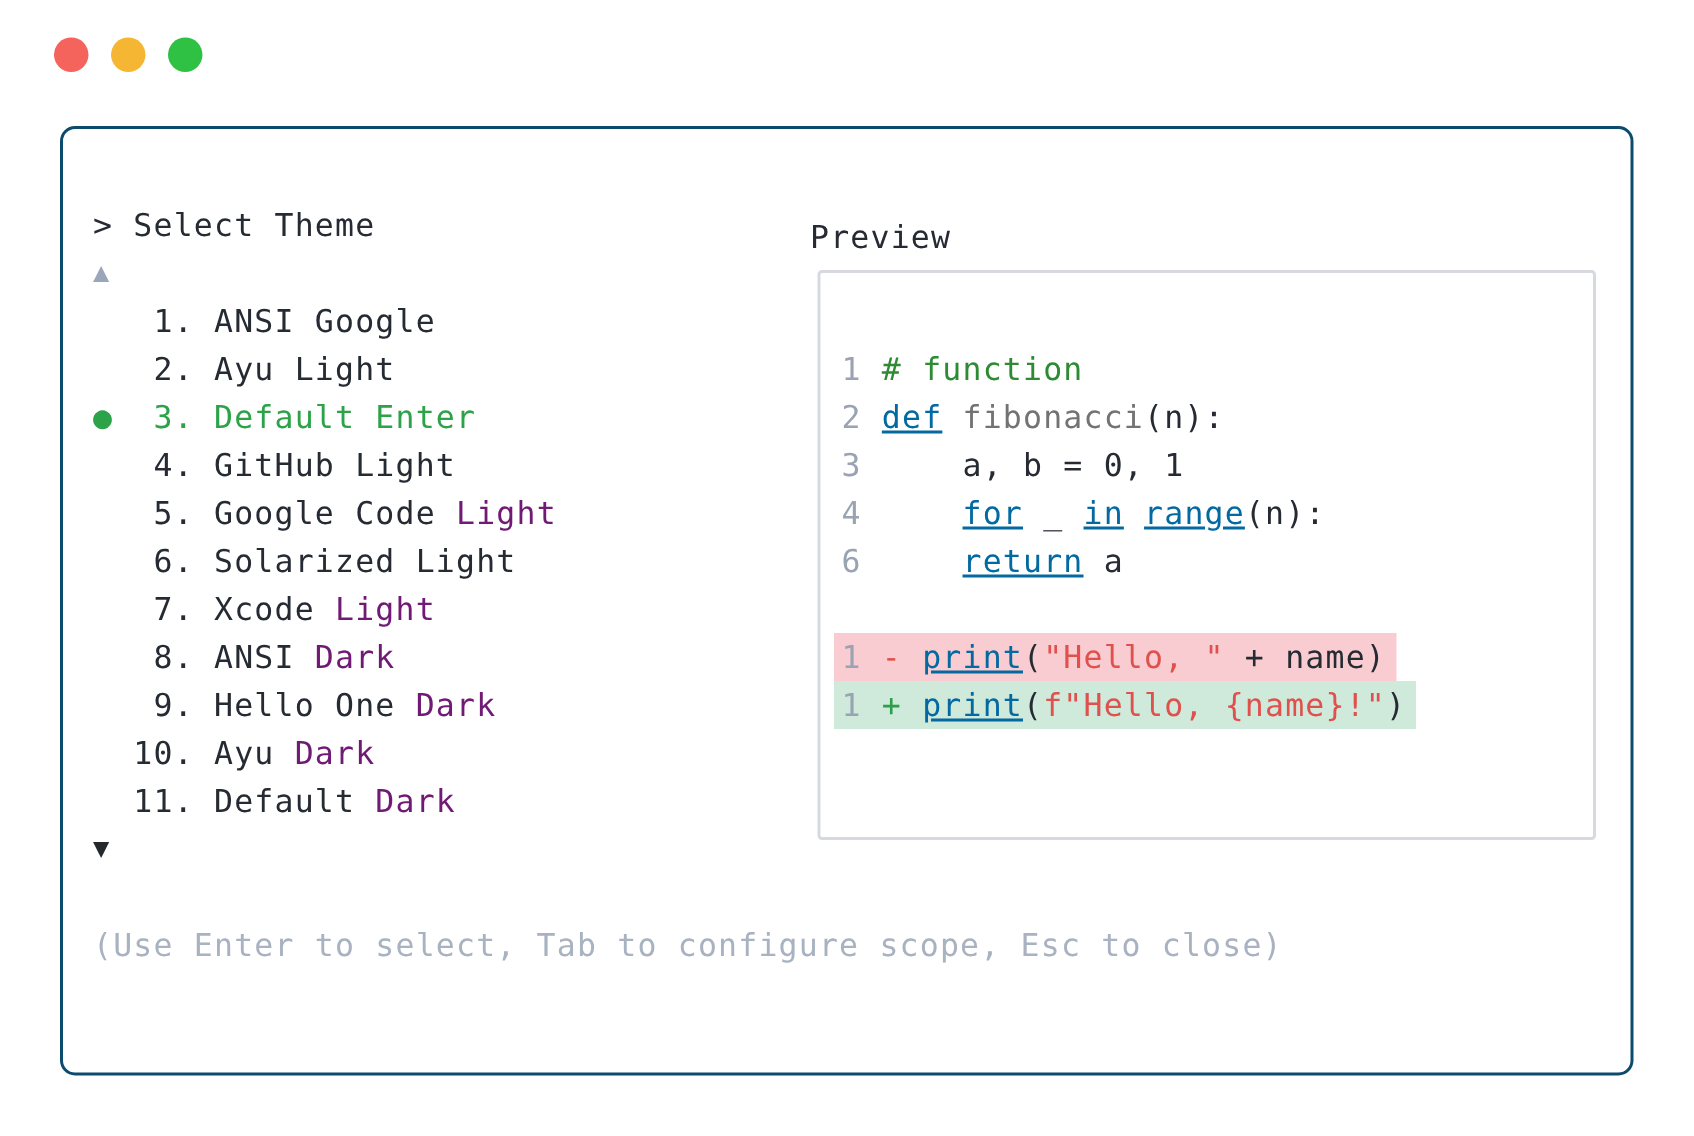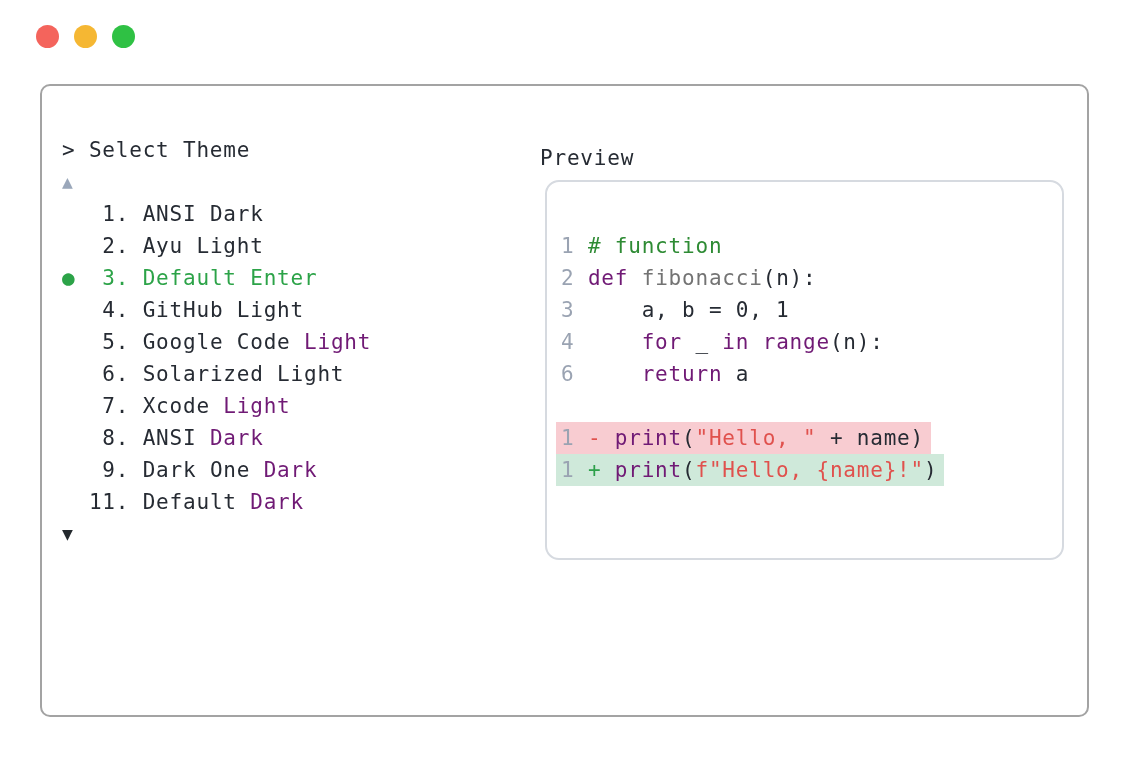--- a/index.html
+++ b/index.html
@@ -11,21 +11,21 @@
   
   .lights{position:absolute;left:36px;top:25px;display:flex;gap:15px;}
   .light{width:23px;height:23px;border-radius:50%;}
   .light.red{background:#f4645c;}
   .light.yellow{background:#f5b733;}
   .light.green{background:#2fc144;}
 
   
   .panel{
     position:absolute;left:40px;top:84px;width:1049px;height:633px;
-    border:2px solid #a3a3a3;border-radius:10px;box-sizing:border-box;
+    border:2px solid #0c4a6e;border-radius:10px;box-sizing:border-box;
     background:#ffffff;
   }
 
   .left-col{position:absolute;left:20px;top:48px;}
   .row{line-height:32px;height:32px;white-space:pre;}
   .prompt-row{color:#262b33;}
   .scroll-up{color:#9aa7ba;font-size:18px;}
   .scroll-down{color:#24292e;font-size:18px;}
   .hint-row{color:#a8b2c1;}
   .spacer{height:32px;}
@@ -33,29 +33,29 @@
   .list-row{line-height:32px;height:32px;white-space:pre;cursor:default;}
   .list-row .bullet{color:#2ca348;}
   .list-row .dim{color:#701a75;}
   .list-row.selected .num,
   .list-row.selected .name{color:#2ca348;}
 
   
   .preview-title{position:absolute;left:498px;top:56px;line-height:32px;white-space:pre;text-align:right;}
   .preview-box{
     position:absolute;left:503px;top:94px;width:519px;height:380px;
-    border:2px solid #d6dae0;border-radius:14px;box-sizing:border-box;
+    border:2px solid #d6dae0;border-radius:3px;box-sizing:border-box;
     background:#ffffff;overflow:hidden;
   }
   .code{padding:48px 0 0 14px;}
   .code-line{line-height:32px;min-height:32px;white-space:pre;width:max-content;}
   .code-line .ln{color:#9aa3b2;}
   .seg-plain{color:#262b33;}
   .seg-comment{color:#2e8b34;}
-  .seg-keyword{color:#701a75;}
+  .seg-keyword{color:#0369a1;text-decoration:underline;}
   .seg-func{color:#737373;}
   .seg-string{color:#e0514d;}
   .seg-del{color:#e0514d;}
   .seg-add{color:#2da04a;}
   .code-line.diff-del{background:#f8ccd1;padding:0 7px 0 5px;margin-left:-5px;}
   .code-line.diff-add{background:#cfe9da;padding:0 7px 0 5px;margin-left:-5px;}
 </style>
 </head>
 <body>
 
@@ -64,33 +64,35 @@
   <div class="light yellow"></div>
   <div class="light green"></div>
 </div>
 
 <div class="panel">
 
   <div class="left-col">
     <div class="row prompt-row">&gt; Select Theme</div>
     <div class="row scroll-up">▲</div>
     <div id="theme-list">
-        <div class="list-row"><span class="bullet"> </span><span class="num">  1. </span><span class="name">ANSI Dark</span></div>
+        <div class="list-row"><span class="bullet"> </span><span class="num">  1. </span><span class="name">ANSI Google</span></div>
         <div class="list-row"><span class="bullet"> </span><span class="num">  2. </span><span class="name">Ayu Light</span></div>
         <div class="list-row selected"><span class="bullet">●</span><span class="num">  3. </span><span class="name">Default Enter</span></div>
         <div class="list-row"><span class="bullet"> </span><span class="num">  4. </span><span class="name">GitHub Light</span></div>
         <div class="list-row"><span class="bullet"> </span><span class="num">  5. </span><span class="name">Google Code</span><span class="dim"> Light</span></div>
         <div class="list-row"><span class="bullet"> </span><span class="num">  6. </span><span class="name">Solarized Light</span></div>
         <div class="list-row"><span class="bullet"> </span><span class="num">  7. </span><span class="name">Xcode</span><span class="dim"> Light</span></div>
         <div class="list-row"><span class="bullet"> </span><span class="num">  8. </span><span class="name">ANSI</span><span class="dim"> Dark</span></div>
-        <div class="list-row"><span class="bullet"> </span><span class="num">  9. </span><span class="name">Dark One</span><span class="dim"> Dark</span></div>
+        <div class="list-row"><span class="bullet"> </span><span class="num">  9. </span><span class="name">Hello One</span><span class="dim"> Dark</span></div>
+        <div class="list-row"><span class="bullet"> </span><span class="num"> 10. </span><span class="name">Ayu</span><span class="dim"> Dark</span></div>
         <div class="list-row"><span class="bullet"> </span><span class="num"> 11. </span><span class="name">Default</span><span class="dim"> Dark</span></div>
       </div>
     <div class="row scroll-down">▼</div>
     <div class="spacer"></div>
+    <div class="row hint-row">(Use Enter to select, Tab to configure scope, Esc to close)</div>
   </div>
 
   <div class="preview-title">Preview</div>
 
   <div class="preview-box">
     <div class="code" id="code-area">
         <div class="code-line"><span class="ln">1 </span><span class="seg-comment"># function</span></div>
         <div class="code-line"><span class="ln">2 </span><span class="seg-keyword">def</span><span class="seg-plain"> </span><span class="seg-func">fibonacci</span><span class="seg-plain">(n):</span></div>
         <div class="code-line"><span class="ln">3 </span><span class="seg-plain">    a, b = 0, 1</span></div>
         <div class="code-line"><span class="ln">4 </span><span class="seg-plain">    </span><span class="seg-keyword">for</span><span class="seg-plain"> _ </span><span class="seg-keyword">in</span><span class="seg-plain"> </span><span class="seg-keyword">range</span><span class="seg-plain">(n):</span></div>

